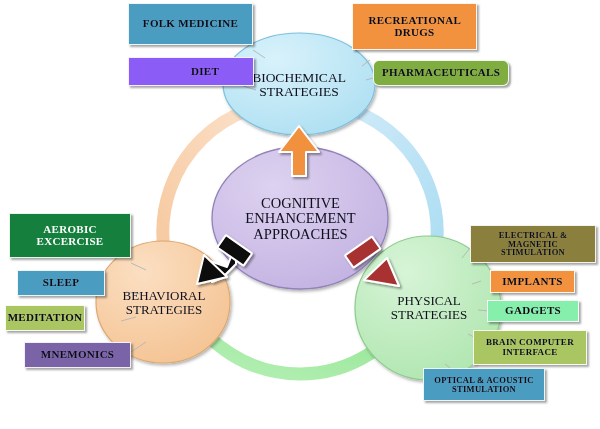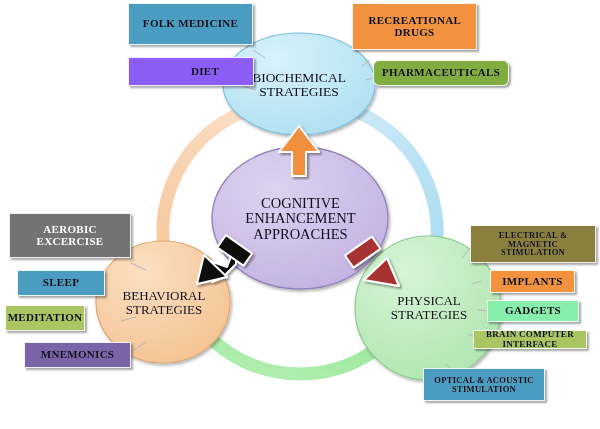--- a/index.html
+++ b/index.html
@@ -163,33 +163,33 @@
   </div>
 
   <div class="box" style="left:128px; top:3px; width:125px; height:42px; background:#4a9cc0; font-size:11px;text-align:right;">FOLK MEDICINE</div>
 
   <div class="box" style="left:128px; top:57px; width:126px; height:29px; background:#8b5cf6; font-size:11px;padding-left:28px;">DIET</div>
 
   <div class="box" style="left:352px; top:3px; width:125px; height:47px; background:#f2923e; font-size:11px; padding:0 20px;">RECREATIONAL DRUGS</div>
 
   <div class="box" style="left:373px; top:60px; width:136px; height:26px; background:#7fad3f; font-size:11px; border-radius:6px;">PHARMACEUTICALS</div>
 
-  <div class="box" style="left:9px; top:213px; width:122px; height:45px; background:#737373; color:#ffffff; font-size:11px; flex-direction:column; text-shadow:none;">
+  <div class="box" style="left:9px; top:213px; width:122px; height:45px; background:#15803d; color:#ffffff; font-size:11px; flex-direction:column; text-shadow:none;">
     <span>AEROBIC EXCERCISE</span>
   </div>
 
   <div class="box" style="left:17px; top:270px; width:88px; height:26px; background:#4a9cc0; font-size:11px;">SLEEP</div>
 
   <div class="box" style="left:5px; top:305px; width:80px; height:26px; background:#a9c662; font-size:11px;">MEDITATION</div>
 
   <div class="box" style="left:24px; top:342px; width:107px; height:26px; background:#7b63a8; font-size:11px;">MNEMONICS</div>
 
   <div class="box" style="left:470px; top:225px; width:126px; height:38px; background:#8a7f3c; font-size:8.5px; padding:0 4px;">ELECTRICAL &amp; MAGNETIC STIMULATION</div>
 
   <div class="box" style="left:490px; top:270px; width:85px; height:23px; background:#f2923e; font-size:11px;">IMPLANTS</div>
 
   <div class="box" style="left:487px; top:300px; width:92px; height:22px; background:#86efac; font-size:11px;">GADGETS</div>
 
-  <div class="box" style="left:473px; top:330px; width:114px; height:19px; background:#a9c662; font-size:9px; padding:0 5px;">BRAIN COMPUTER INTERFACE</div>
+  <div class="box" style="left:473px; top:330px; width:114px; height:35px; background:#a9c662; font-size:9px; padding:0 5px;">BRAIN COMPUTER INTERFACE</div>
 
   <div class="box" style="left:423px; top:368px; width:122px; height:33px; background:#4a9cc0; font-size:8.5px; padding:0 5px;">OPTICAL &amp; ACOUSTIC STIMULATION</div>
 
 </div>
 
 </body></html>

